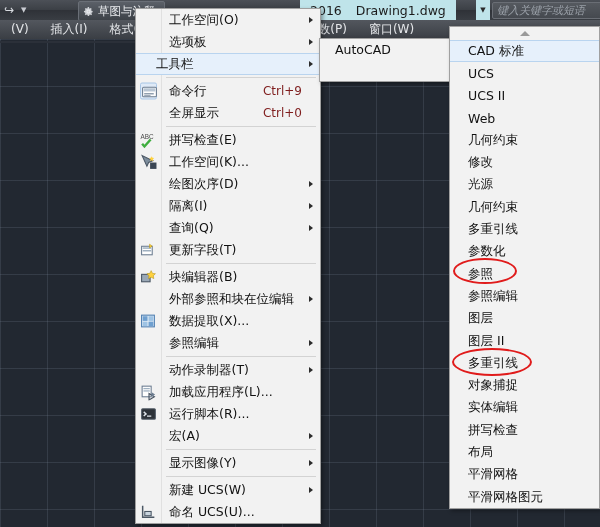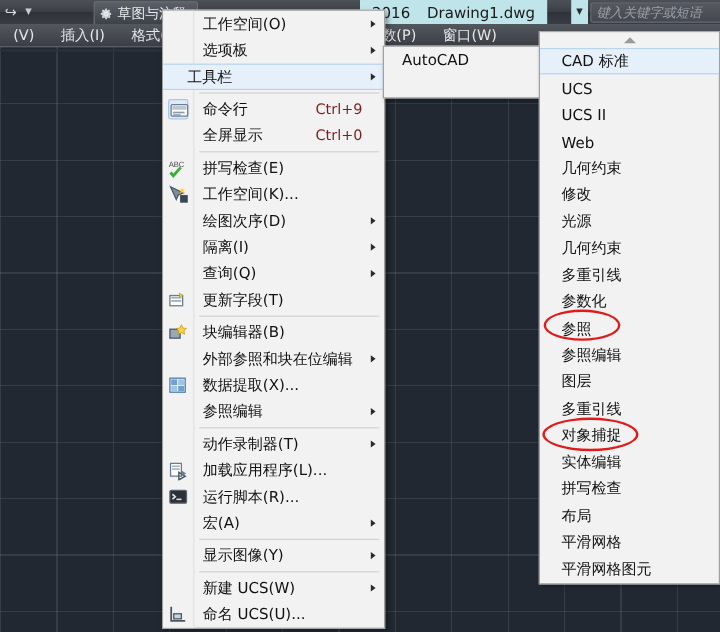--- a/index.html
+++ b/index.html
@@ -492,20 +492,23 @@
         <div class="mitem">
           <span class="lbl">参照</span>
         </div>
         <div class="mitem">
           <span class="lbl">参照编辑</span>
         </div>
         <div class="mitem">
           <span class="lbl">图层</span>
         </div>
         <div class="mitem">
+          <span class="lbl">图层 II</span>
+        </div>
+        <div class="mitem">
           <span class="lbl">多重引线</span>
         </div>
         <div class="mitem">
           <span class="lbl">对象捕捉</span>
         </div>
         <div class="mitem">
           <span class="lbl">实体编辑</span>
         </div>
         <div class="mitem">
           <span class="lbl">拼写检查</span>

